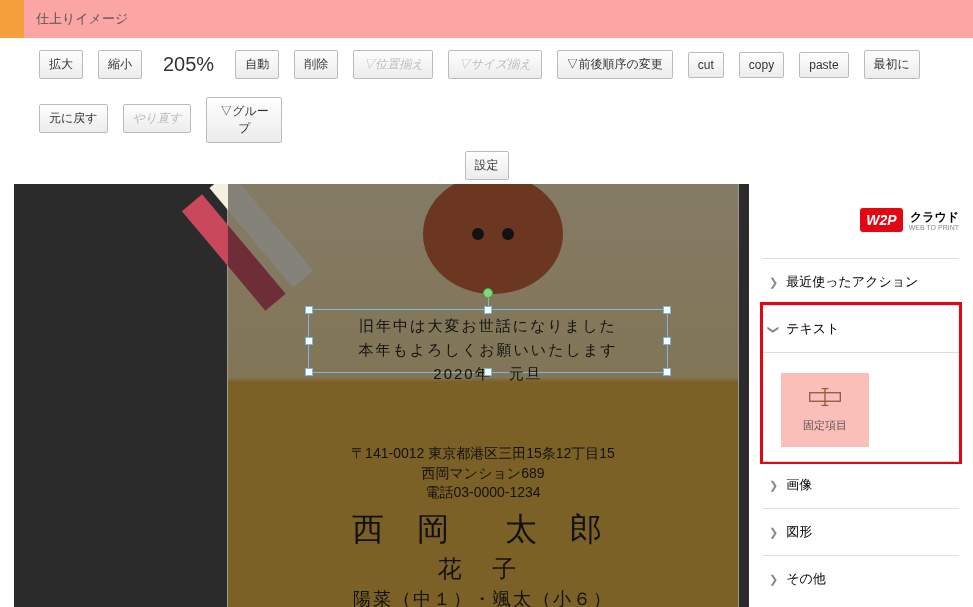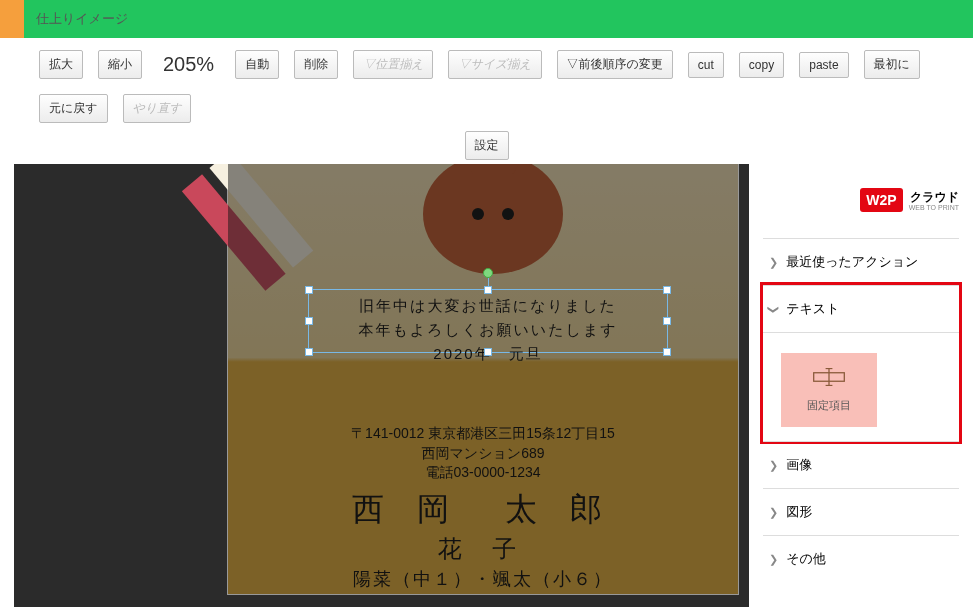--- a/index.html
+++ b/index.html
@@ -1,19 +1,19 @@
 <!DOCTYPE html>
 <html><head>
   <meta charset="utf-8">
   <style>
     * { box-sizing: border-box; margin: 0; padding: 0; font-family: "Hiragino Sans", "Meiryo", sans-serif; }
     body { background: #fff; width: 973px; height: 607px; overflow: hidden; font-size: 13px; }
     
     .title-bar {
-      background: #22c55e;
+      background: #fca5a5;
       height: 38px;
       display: flex;
       align-items: center;
       margin-bottom: 12px;
     }
     .title-bar-accent {
       width: 24px;
       height: 100%;
       background: #f59f3d;
       margin-right: 12px;
@@ -155,20 +155,21 @@
       align-items: center;
       gap: 6px;
     }
     .w2p-badge {
       background: #e30613;
       color: #fff;
       font-weight: bold;
       font-size: 14px;
       padding: 4px 6px;
       border-radius: 3px;
+      font-style: italic;
     }
     .cloud-txt { font-size: 12px; font-weight: bold; line-height: 1; }
     .cloud-sub { font-size: 7px; color: #888; display: block; }
     
     .accordion-item {
       border-top: 1px solid #ddd;
       padding: 14px 6px;
       display: flex;
       align-items: center;
       gap: 8px;
@@ -179,21 +180,21 @@
     .text-panel-highlight {
       border: 3px solid #e30613;
       margin: -3px;
       padding: 0;
     }
     .text-panel-body {
       padding: 14px 0 14px 6px;
       border-top: 1px solid #ddd;
     }
     .tile {
-      width: 96px;
+      width: 88px;
       height: 74px;
       background: #f9bfb8;
       margin: 6px 0 0 12px;
       display: flex;
       flex-direction: column;
       align-items: center;
       justify-content: center;
       gap: 12px;
     }
     .tile-icon { width: 34px; height: 18px; }
@@ -215,20 +216,21 @@
   <button class="btn">削除</button>
   <button class="btn disabled">▽位置揃え</button>
   <button class="btn disabled">▽サイズ揃え</button>
   <button class="btn">▽前後順序の変更</button>
   <button class="btn">cut</button>
   <button class="btn">copy</button>
   <button class="btn">paste</button>
   <button class="btn">最初に</button>
   <button class="btn">元に戻す</button>
   <button class="btn disabled">やり直す</button>
+  <button class="btn" style="width:100%; max-width:76px; margin-top:3px;">▽グループ</button>
 </div>
 
 <div class="second-row">
   <button class="btn">設定</button>
 </div>
 
 <div class="workspace">
 
   <div class="canvas-wrap">
     <div class="canvas-inner">

